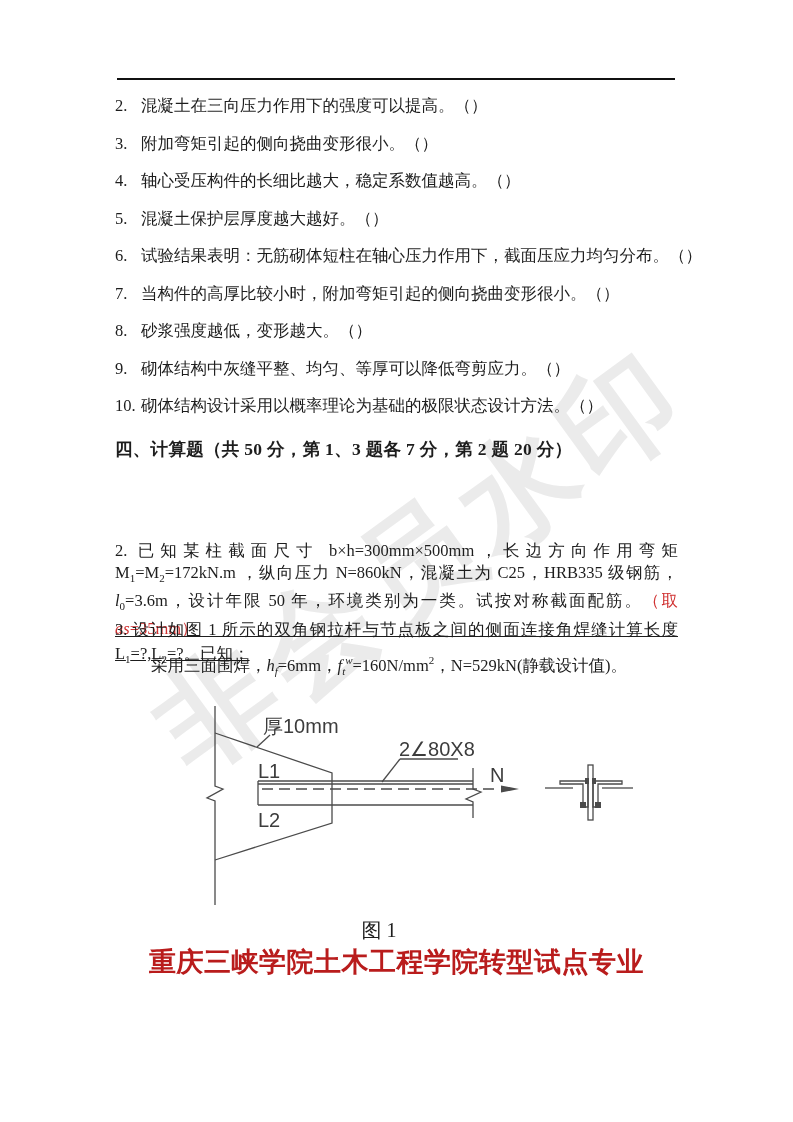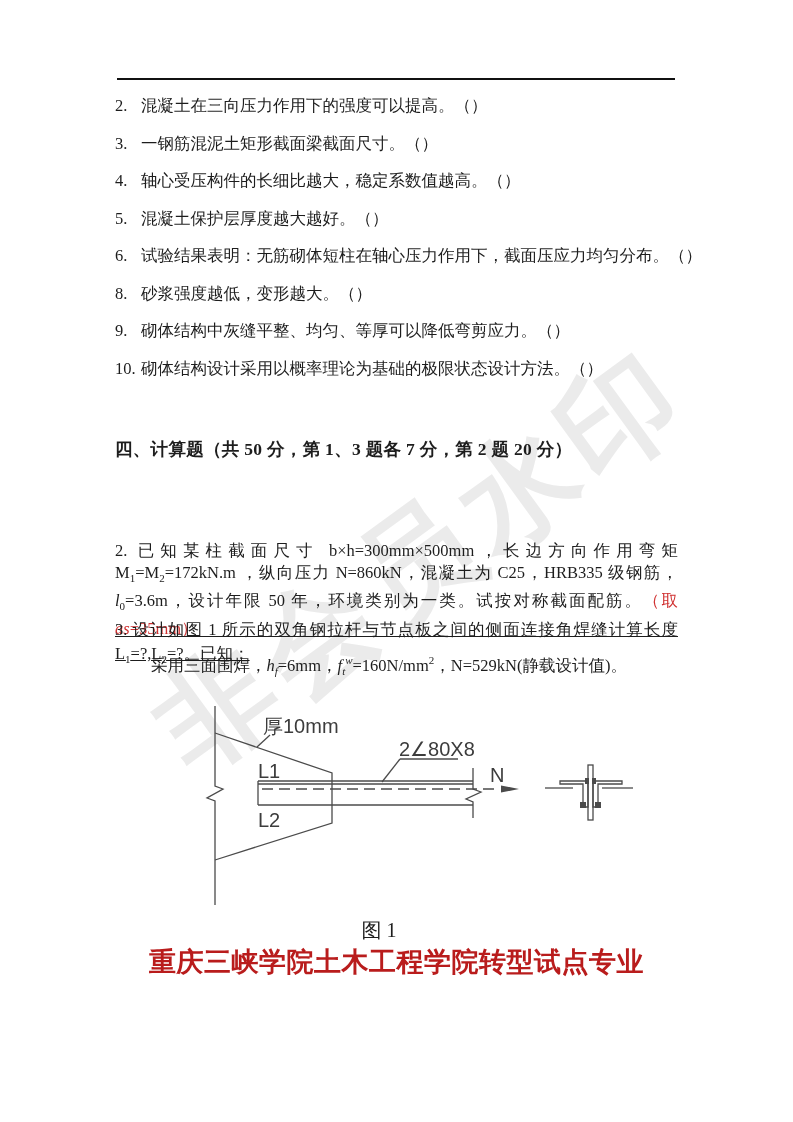--- a/index.html
+++ b/index.html
@@ -59,24 +59,25 @@
 <body>
 
 <div class="page">
 
   <div class="watermark">非会员水印</div>
 
   <div class="rule"></div>
 
   <div class="questions">
     <div class="q"><span class="qnum">2.</span><span>混凝土在三向压力作用下的强度可以提高。（）</span></div>
-    <div class="q"><span class="qnum">3.</span><span>一钢筋混泥土矩形截面梁截面尺寸。（）</span></div>
+    <div class="q"><span class="qnum">3.</span><span>附加弯矩引起的侧向挠曲变形很小。（）</span></div>
     <div class="q"><span class="qnum">4.</span><span>轴心受压构件的长细比越大，稳定系数值越高。（）</span></div>
     <div class="q"><span class="qnum">5.</span><span>混凝土保护层厚度越大越好。（）</span></div>
     <div class="q"><span class="qnum">6.</span><span>试验结果表明：无筋砌体短柱在轴心压力作用下，截面压应力均匀分布。（）</span></div>
+    <div class="q"><span class="qnum">7.</span><span>当构件的高厚比较小时，附加弯矩引起的侧向挠曲变形很小。（）</span></div>
     <div class="q"><span class="qnum">8.</span><span>砂浆强度越低，变形越大。（）</span></div>
     <div class="q"><span class="qnum">9.</span><span>砌体结构中灰缝平整、均匀、等厚可以降低弯剪应力。（）</span></div>
     <div class="q"><span class="qnum">10.</span><span>砌体结构设计采用以概率理论为基础的极限状态设计方法。（）</span></div>
   </div>
 
   <div class="sec">四、计算题（共 50 分，第 1、3 题各 7 分，第 2 题 20 分）</div>
 
   <div class="para p2"><span>2. 已知某柱截面尺寸 b×h=300mm×500mm，长边方向作用弯矩 M</span><sub>1</sub><span>=M</span><sub>2</sub><span>=172kN.m ，纵向压力 N=860kN，混凝土为 C25，HRB335 级钢筋，</span><span class="it">l</span><sub>0</sub><span>=3.6m，设计年限 50 年，环境类别为一类。试按对称截面配筋。</span><span class="red">（取 </span><span class="it red">as</span><span class="red">=35mm）</span></div>
   <div class="para p3a"><span>3. 设计如图 1 所示的双角钢拉杆与节点板之间的侧面连接角焊缝计算长度 L</span><sub>1</sub><span>=?,L</span><sub>2</sub><span>=?。已知：</span></div>
   <div class="para p3b"><span>采用三面围焊，</span><span class="it">h</span><sub class="it">f</sub><span>=6mm，</span><span class="it">f</span><sub class="it">t</sub><sup class="it">w</sup><span>=160N/mm</span><sup>2</sup><span>，N=529kN(静载设计值)。</span></div>

